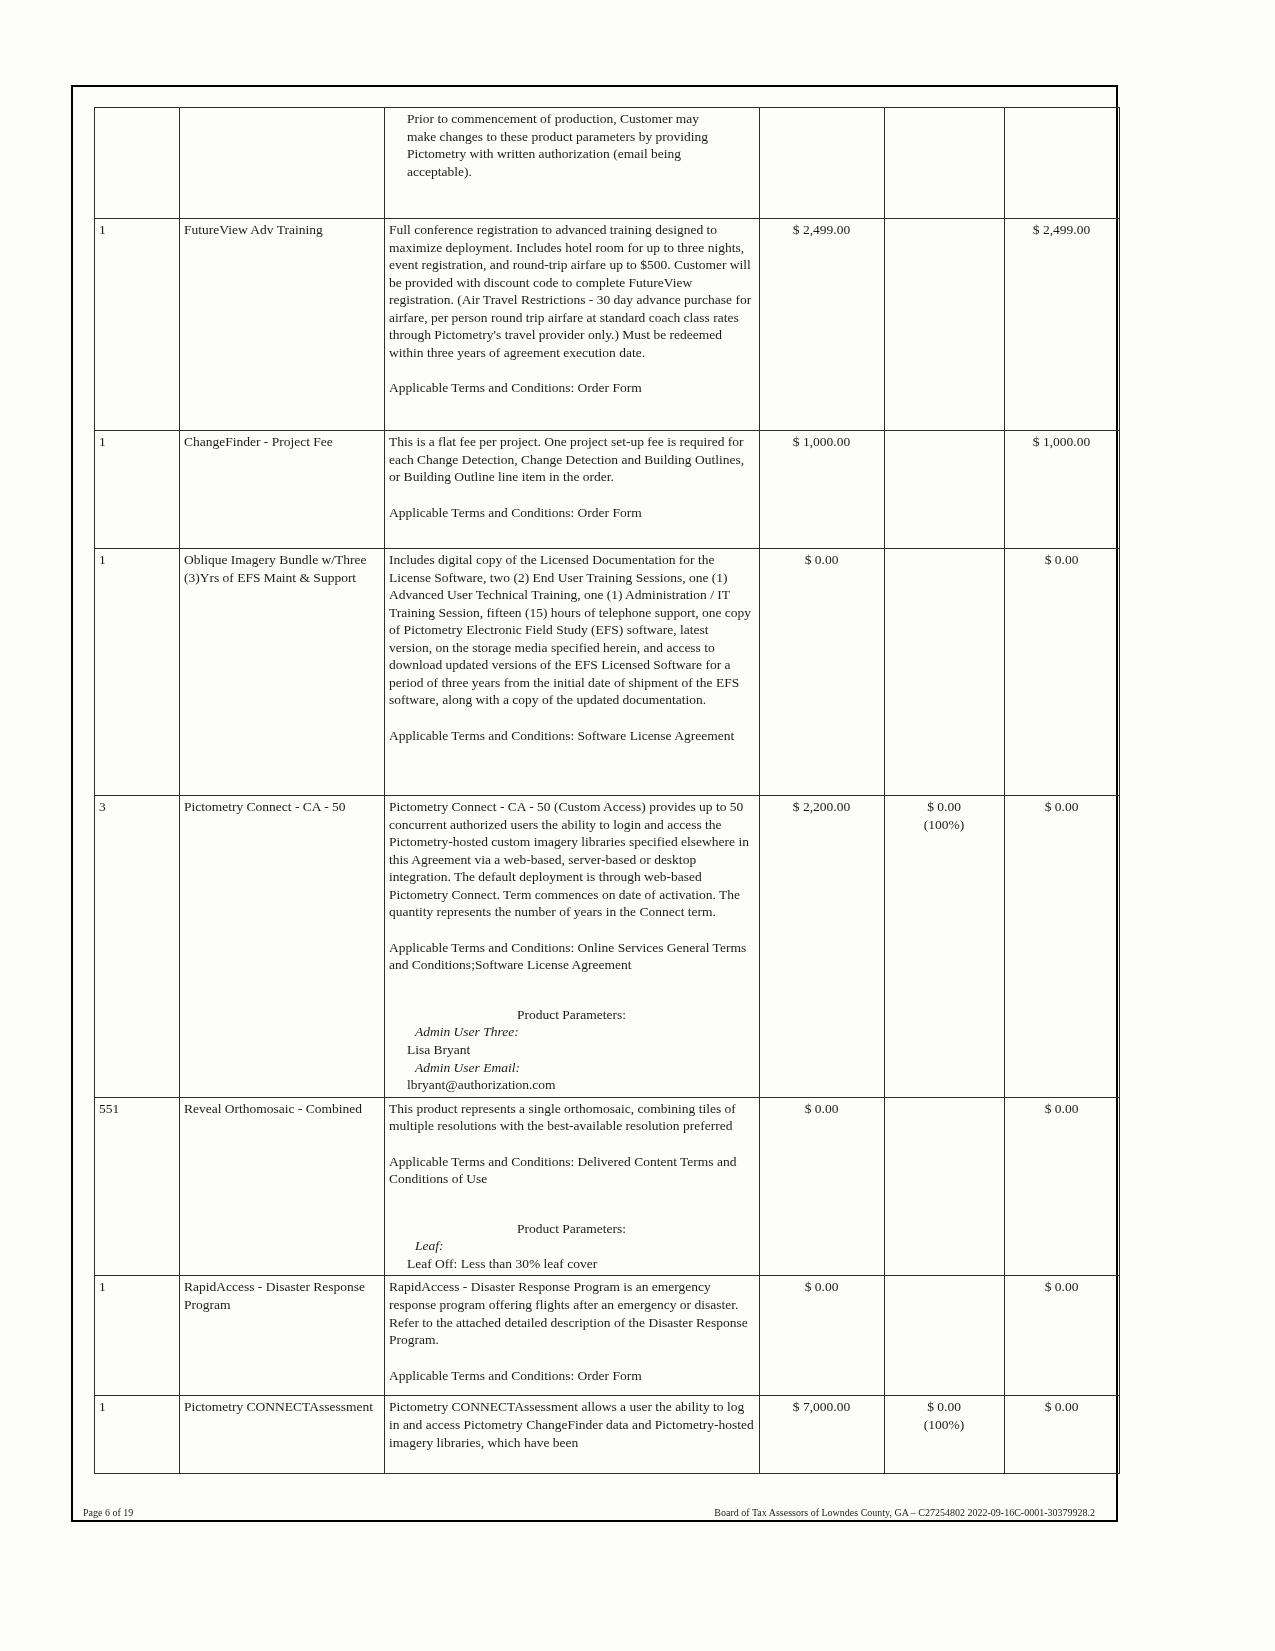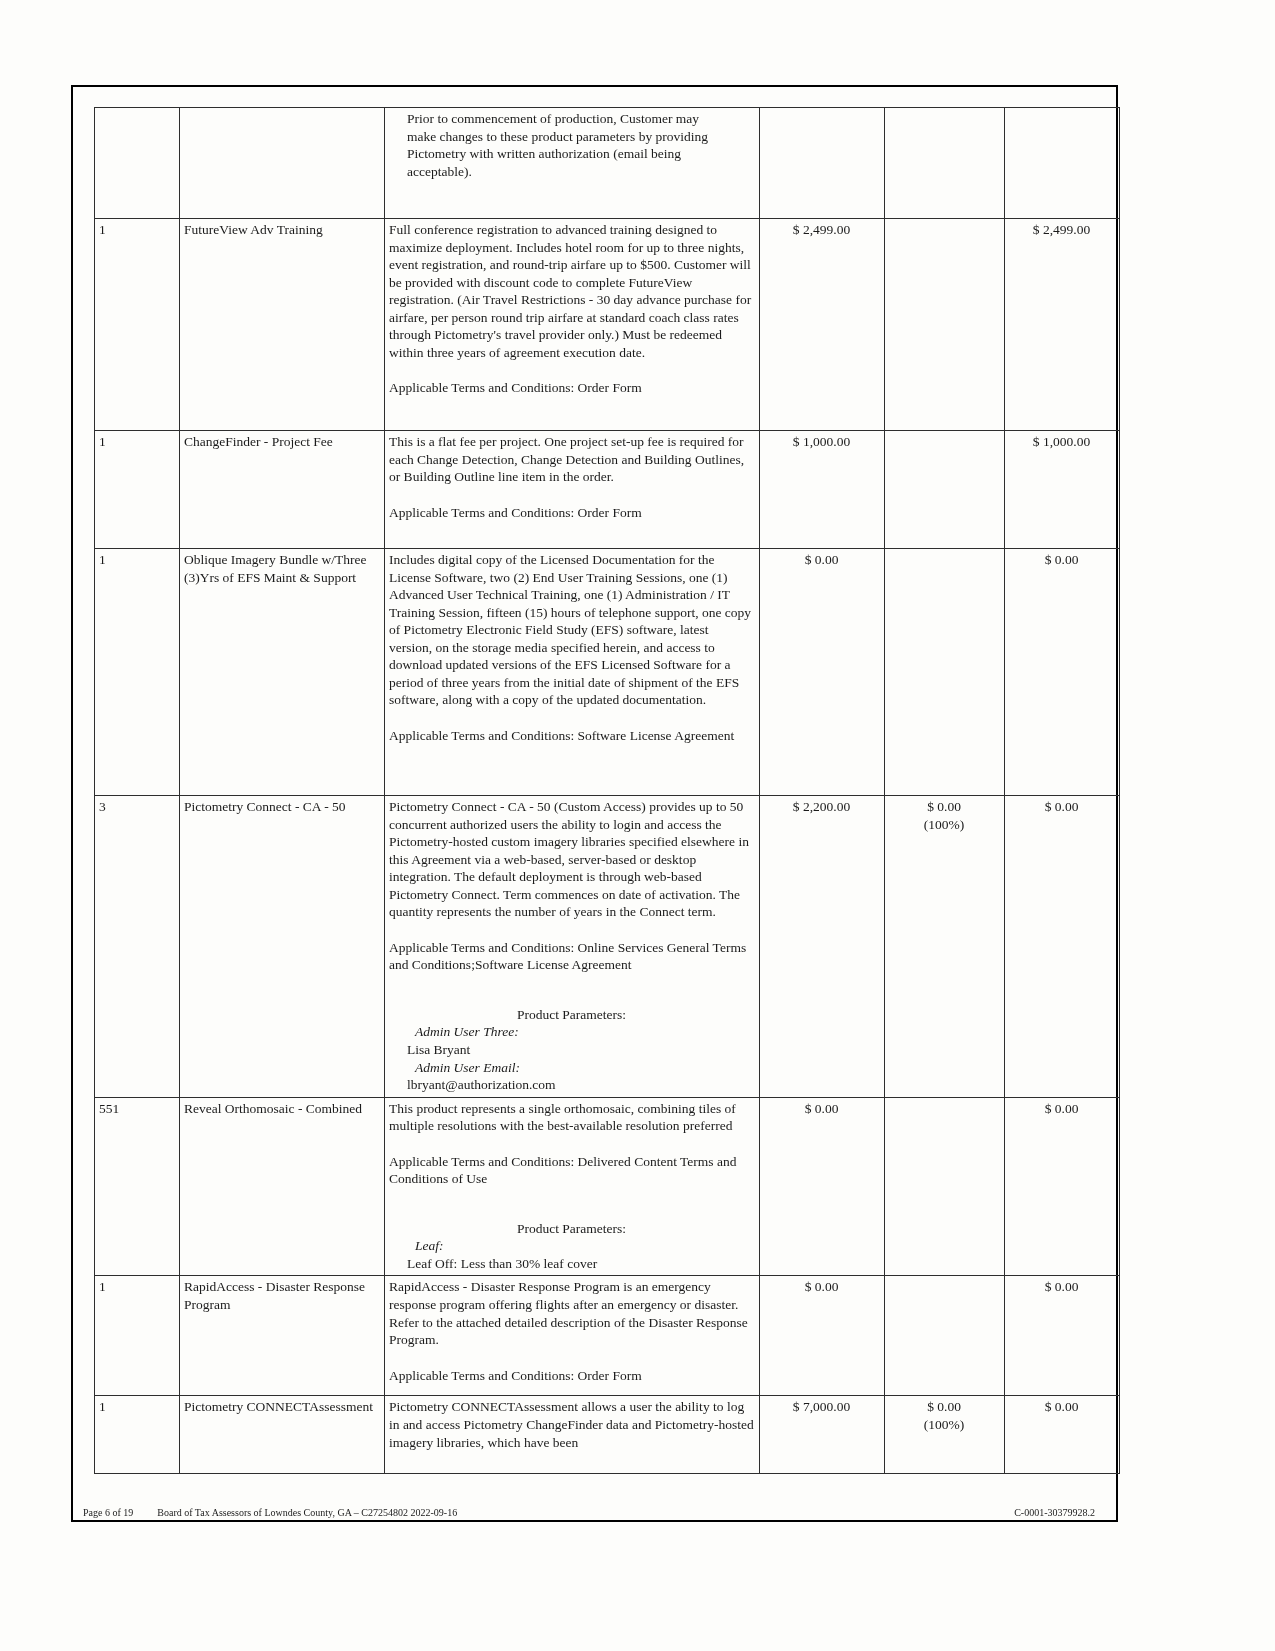--- a/index.html
+++ b/index.html
@@ -53,21 +53,21 @@
   .params-heading { margin-top:32px;text-align:center; }
   .param-label { font-style:italic; padding-left:26px; }
   .param-value { padding-left:18px; }
 
   .footer {
     position:absolute; left:83px; top:1487px; width:1012px;
     display:flex; justify-content:space-between; align-items:baseline;
     font-size:10px;
     margin-top:20px;
   }
-  .footer .center-text { flex:1; text-align:left; padding-left:24px; }
+  .footer .center-text { flex:1; text-align:right; padding-left:24px; }
   .footer .right-text { text-align:right; }
 </style>
 </head>
 <body>
 
 <div class="page">
   <div class="outer-border"></div>
 
   <table class="order">
     <colgroup>

